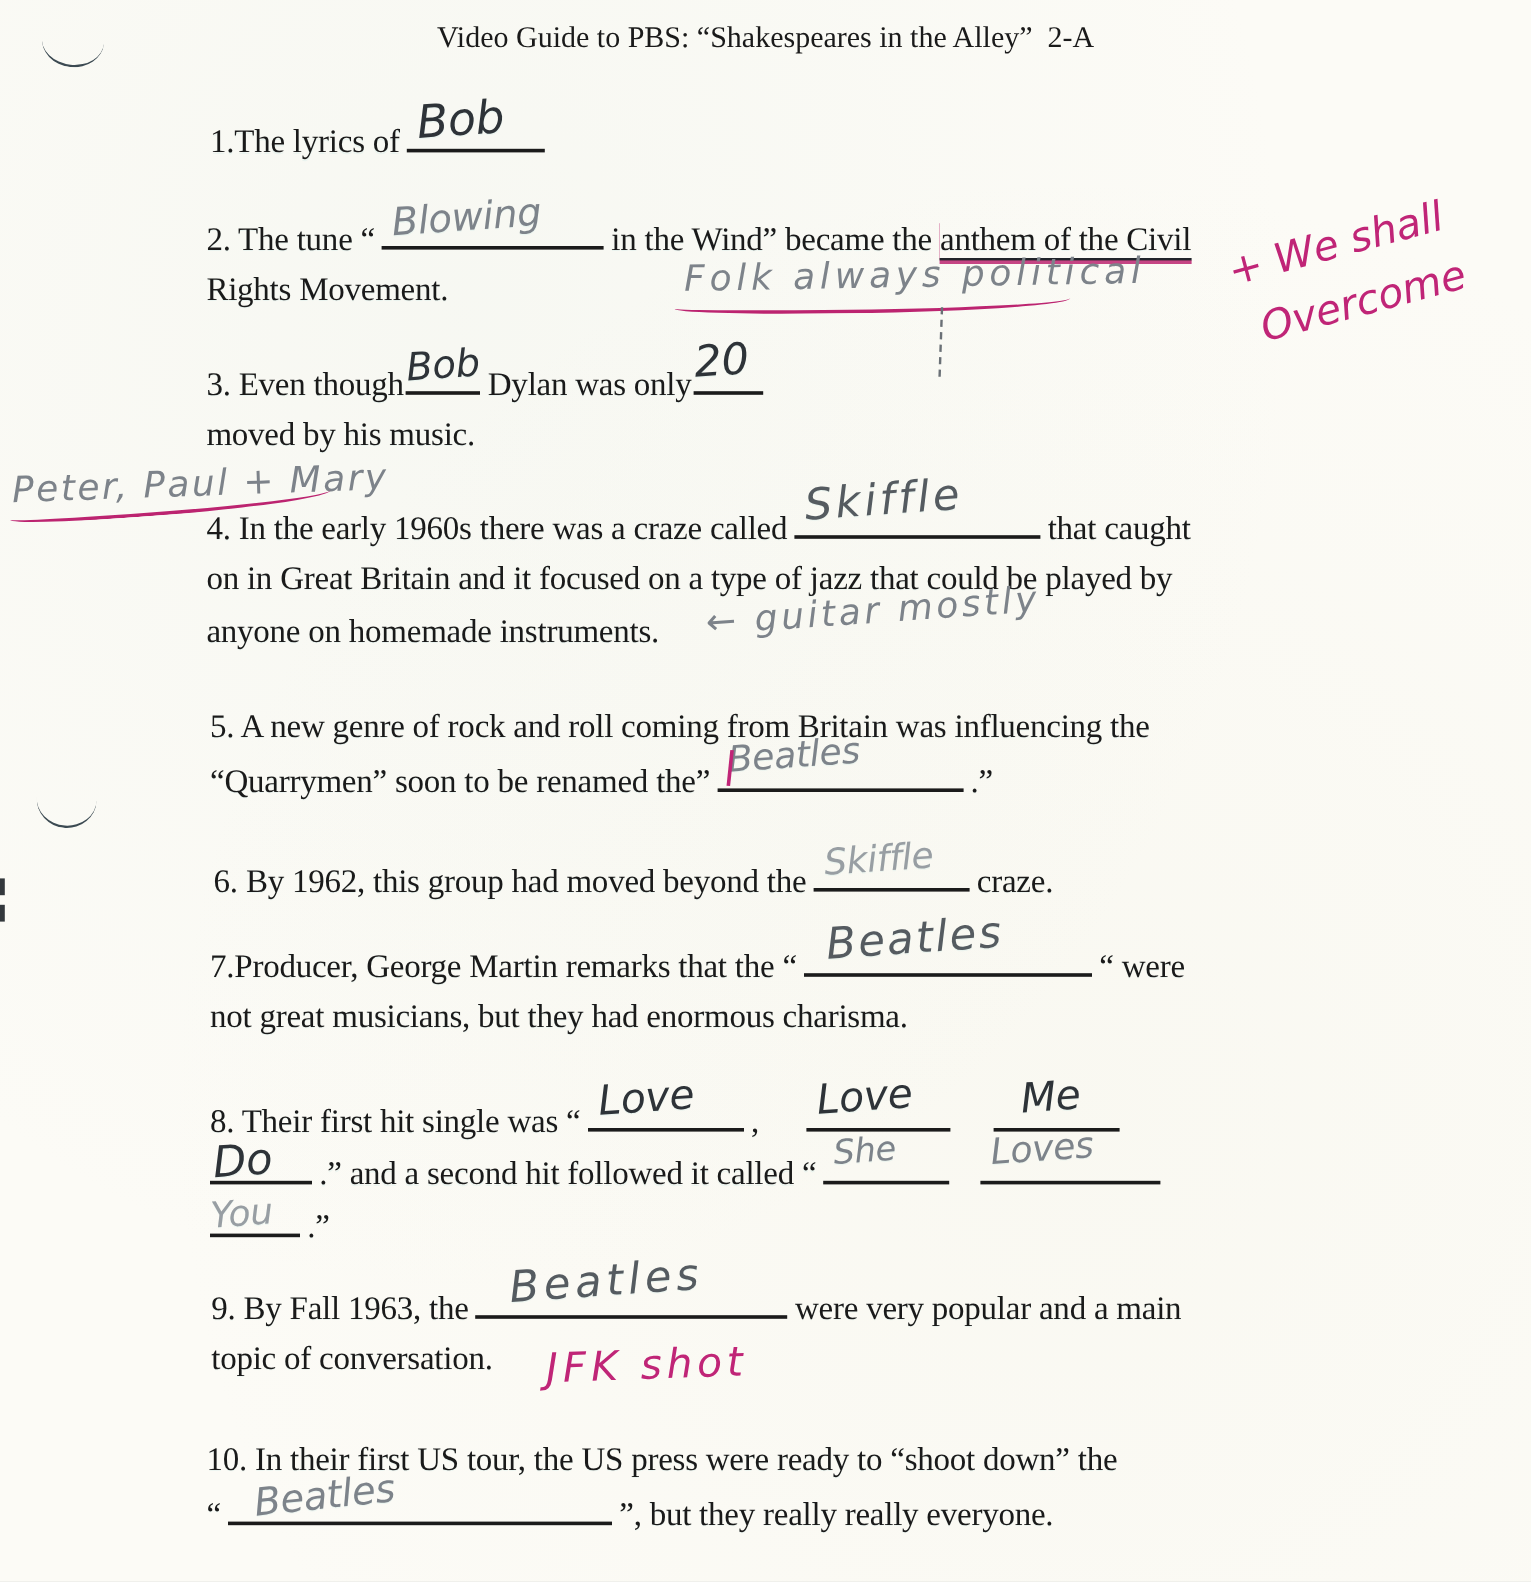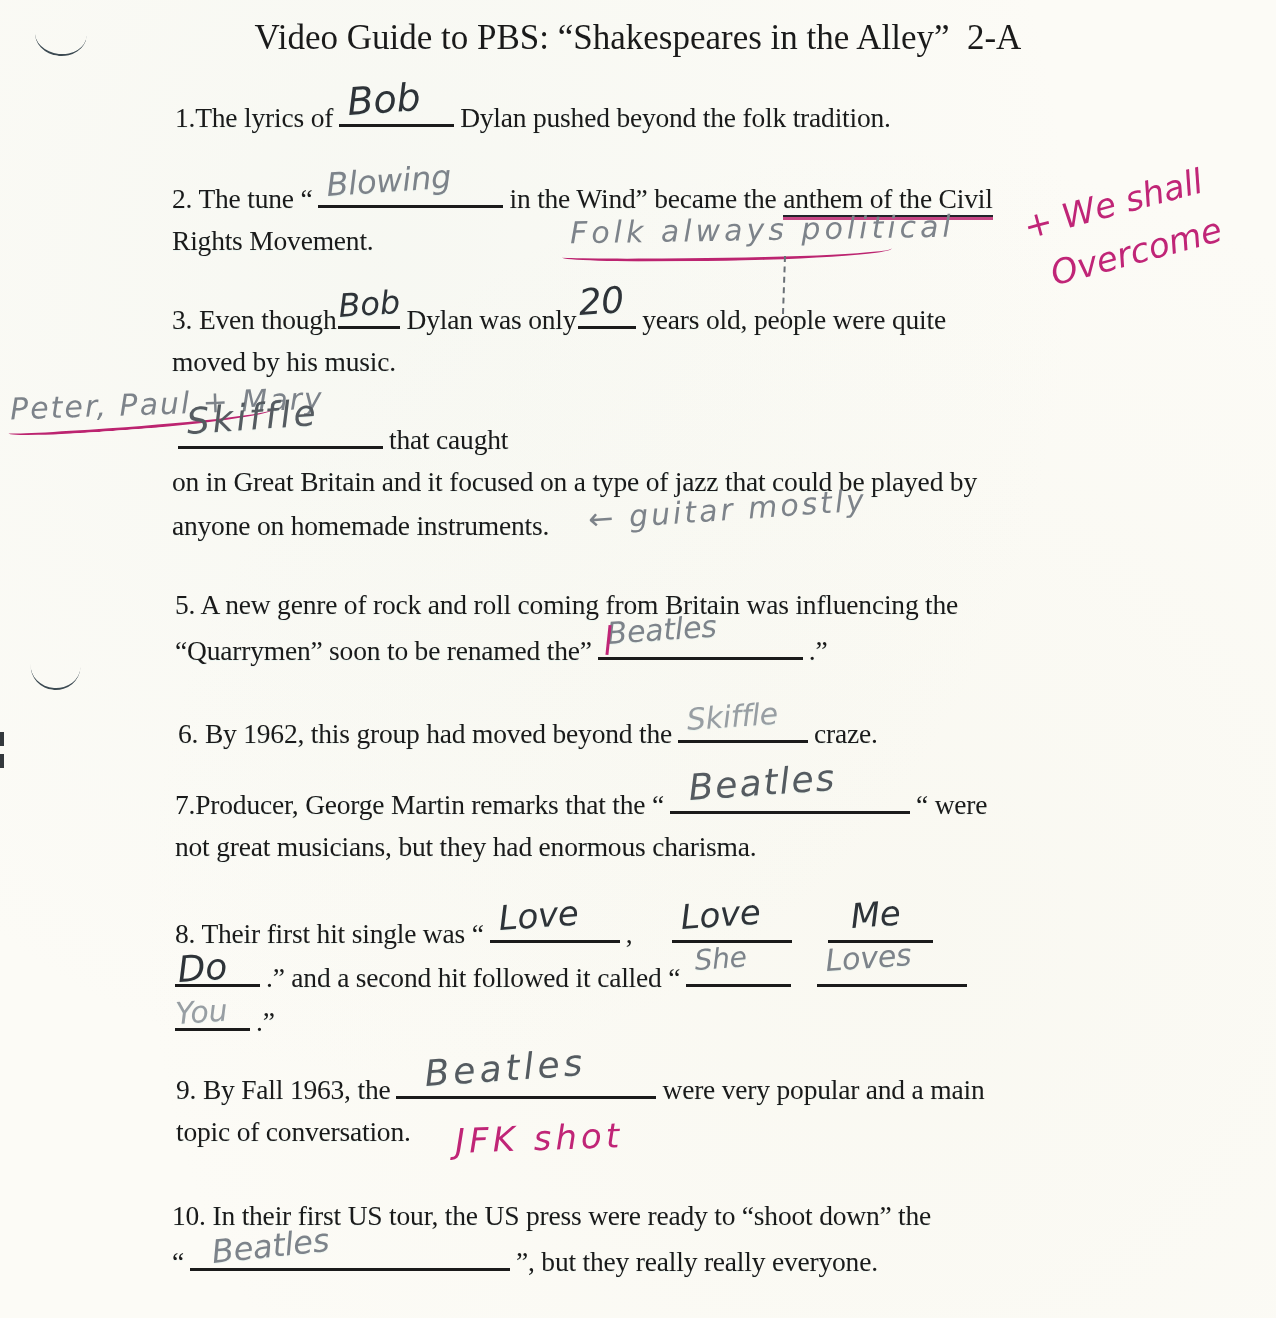--- a/index.html
+++ b/index.html
@@ -11,21 +11,21 @@
       radial-gradient(ellipse at 30% 20%, rgba(210,225,215,.12), rgba(0,0,0,0) 55%),
       radial-gradient(ellipse at 70% 70%, rgba(225,225,200,.10), rgba(0,0,0,0) 60%),
       #fcfbf6;
     overflow:hidden;
     font-family:"Liberation Serif","DejaVu Serif",serif;
     color:#1a1a1a;
   }
   .typed{font-size:27.5px;letter-spacing:-0.2px;text-shadow:0 1px 0 rgba(120,210,205,0.10);}
   .title{
     position:absolute;top:18px;left:0;width:100%;
-    text-align:center;font-size:35px;white-space:pre;
+    text-align:center;font-size:25px;white-space:pre;
   }
   .q{position:absolute;white-space:nowrap;}
   .line{height:44px;line-height:40px;white-space:nowrap;}
   
   .blank{
     position:relative;display:inline-block;
     height:28px;vertical-align:baseline;
     border-bottom:3px solid #1b1b1b;
     margin:0 6px;
   }
@@ -64,21 +64,21 @@
 
 <div id="page">
 
   <div class="arc" style="left:34px;top:28px;width:52px;height:26px;transform:rotate(6deg);"></div>
   <div class="arc" style="left:30px;top:660px;width:50px;height:28px;transform:rotate(4deg);"></div>
   <div class="edge-mark" style="top:732px;"></div>
 
   <div class="title">Video Guide to PBS: “Shakespeares in the Alley”  2-A</div>
 
   <div class="q typed" style="left:175px;top:96px;">
-    <span>1.The lyrics of</span><span class="blank" style="width:115px;"><span class="hw pen s38">Bob</span></span><span>Dylan pushed beyond the folk tradition.</span>
+    <span>1.The lyrics of</span><span class="blank" style="width:115px;"><span class="hw pen s38">Bob</span></span>
   </div>
 
   <div class="q typed" style="left:172px;top:177px;">
     <div class="line">
       <span>2. The tune “</span><span class="blank" style="width:185px;"><span class="hw pcl-m s32">Blowing</span></span><span>in the Wind” became the</span>&nbsp;<span class="dbl-underline">anthem of the Civil</span>
     </div>
     <div class="line">
       <span>Rights Movement.</span>
     </div>
   </div>
@@ -86,33 +86,33 @@
   <div class="note hw pcl-m s30" style="left:570px;top:212px;transform:rotate(-1deg);letter-spacing:4px;">Folk always political</div>
   <div class="pink-rule" style="left:562px;top:248px;width:330px;transform:rotate(-0.5deg);"></div>
   <div class="dash-v" style="left:783px;top:256px;height:58px;transform:rotate(2deg);"></div>
   <div class="note hw pink s34" style="left:1028px;top:176px;transform:rotate(-15deg);line-height:52px;">
     <div>+ We shall</div>
     <div style="margin-left:14px;">Overcome</div>
   </div>
 
   <div class="q typed" style="left:172px;top:298px;">
     <div class="line">
-      <span>3. Even though</span><span class="blank" style="width:62px;margin-left:2px;"><span class="hw pen s32" style="left:2px;">Bob</span></span><span>Dylan was only</span><span class="blank" style="width:58px;margin-left:2px;"><span class="hw pen s36" style="left:2px;bottom:3px;">20</span></span><span>years old, people were quite</span>
+      <span>3. Even though</span><span class="blank" style="width:62px;margin-left:2px;"><span class="hw pen s32" style="left:2px;">Bob</span></span><span>Dylan was only</span><span class="blank" style="width:58px;margin-left:2px;"><span class="hw pen s36" style="left:2px;bottom:3px;">20</span></span>
     </div>
     <div class="line">
       <span>moved by his music.</span>
     </div>
   </div>
 
   <div class="note hw pcl-m s30" style="left:10px;top:386px;transform:rotate(-2deg);letter-spacing:2px;">Peter, Paul + Mary</div>
   <div class="pink-rule" style="left:8px;top:416px;width:268px;transform:rotate(-4deg);"></div>
 
   <div class="q typed" style="left:172px;top:418px;">
     <div class="line">
-      <span class="blank" style="width:205px;"><span class="hw pcl-d s36" style="bottom:4px;letter-spacing:3px;">Skiffle</span></span><span>that caught</span>
+      <span>4. In the early 1960s there was a craze called</span><span class="blank" style="width:205px;"><span class="hw pcl-d s36" style="bottom:4px;letter-spacing:3px;">Skiffle</span></span><span>that caught</span>
     </div>
     <div class="line">
       <span>on in Great Britain and it focused on a type of jazz that could be played by</span>
     </div>
     <div class="line">
       <span>anyone on homemade instruments.</span>
     </div>
   </div>
   <div class="note hw pcl-m s30" style="left:588px;top:492px;transform:rotate(-4deg);letter-spacing:3px;">← guitar mostly</div>
 

